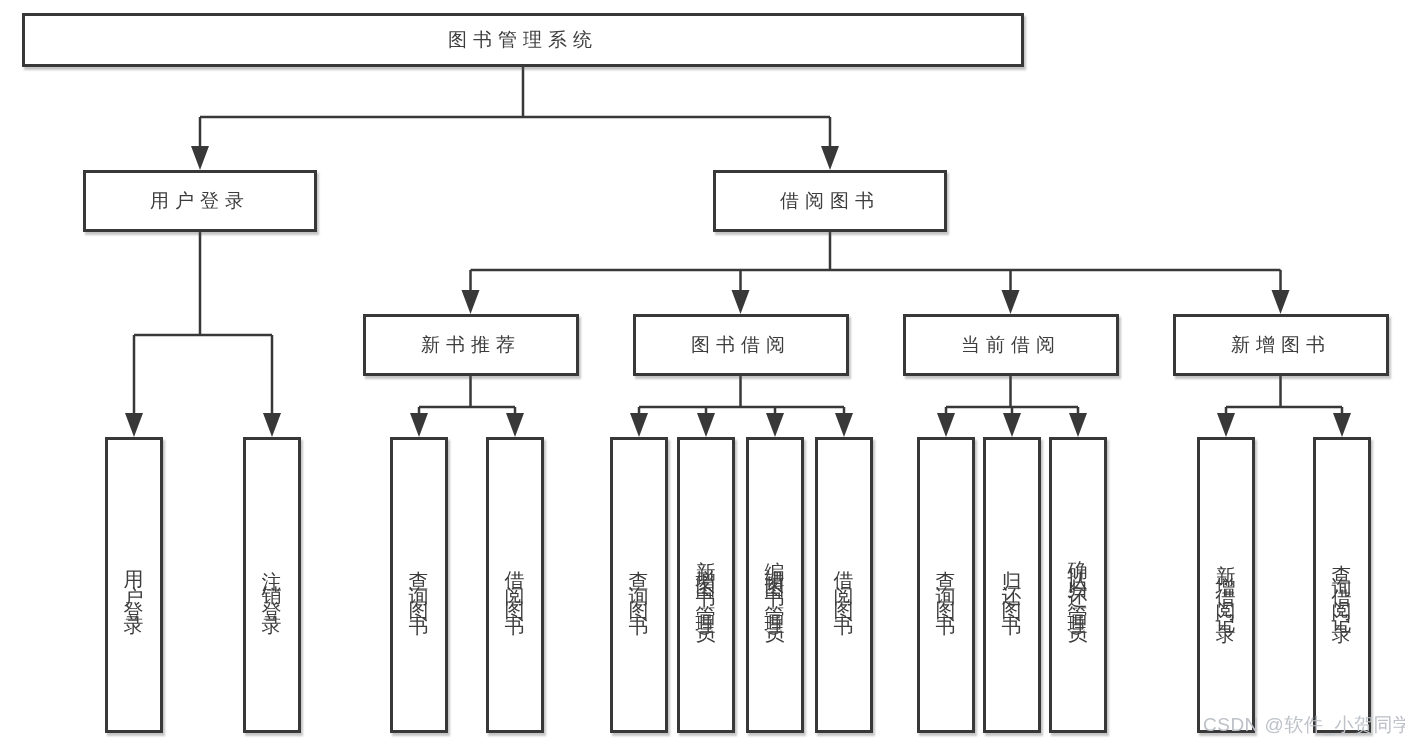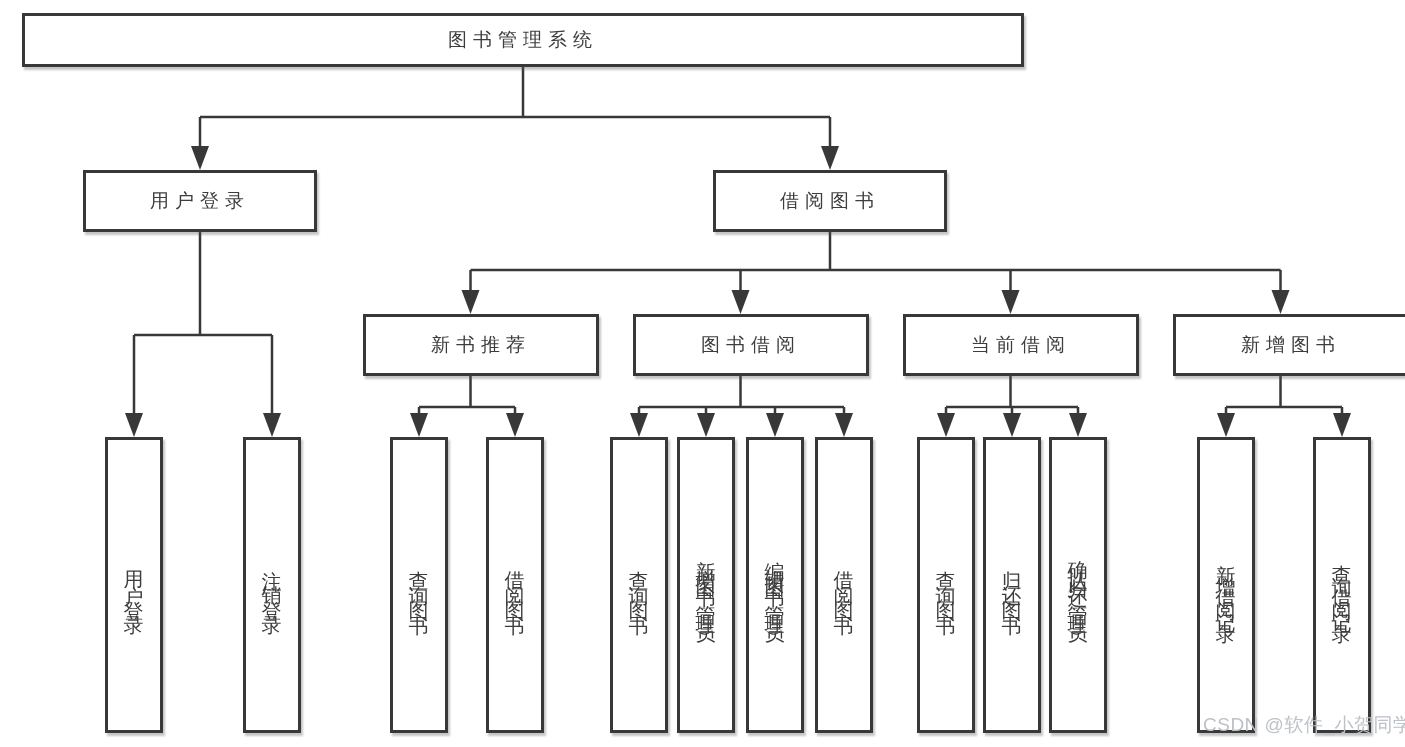--- a/index.html
+++ b/index.html
@@ -24,21 +24,21 @@
     background:#ffffff;
     display:flex;align-items:center;justify-content:center;
     color:var(--text);
     z-index:2;
     box-shadow:2px 3px 2px rgba(90,90,90,0.35);
   }
   .hnode{font-size:19px;letter-spacing:6px;}
   .hnode span{white-space:nowrap;}
   .root{left:22px;top:13px;width:1002px;height:54px;}
   .lvl2{top:170px;width:234px;height:62px;}
-  .lvl3{top:314px;width:236px;height:62px;font-size:19px;}
+  .lvl3{top:314px;width:216px;height:62px;font-size:19px;}
   .vnode{top:437px;width:58px;height:296px;}
   .vtext{
     writing-mode:vertical-rl;
     text-orientation:mixed;
     font-size:20px;
     line-height:1;
     color:var(--text);
   }
   .ls4{letter-spacing:15px;}
   .ls6{letter-spacing:12px;}

